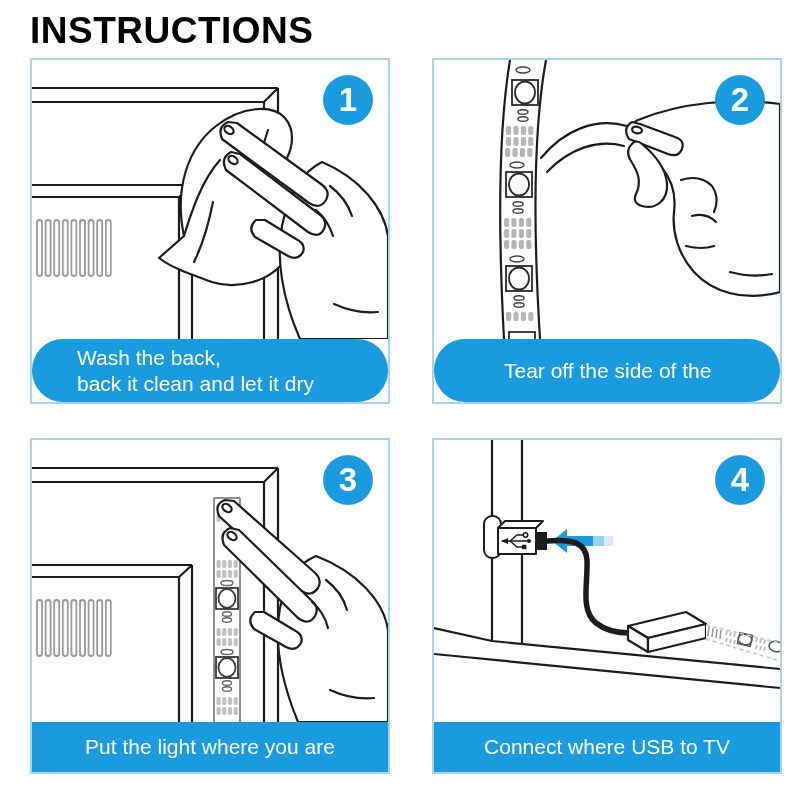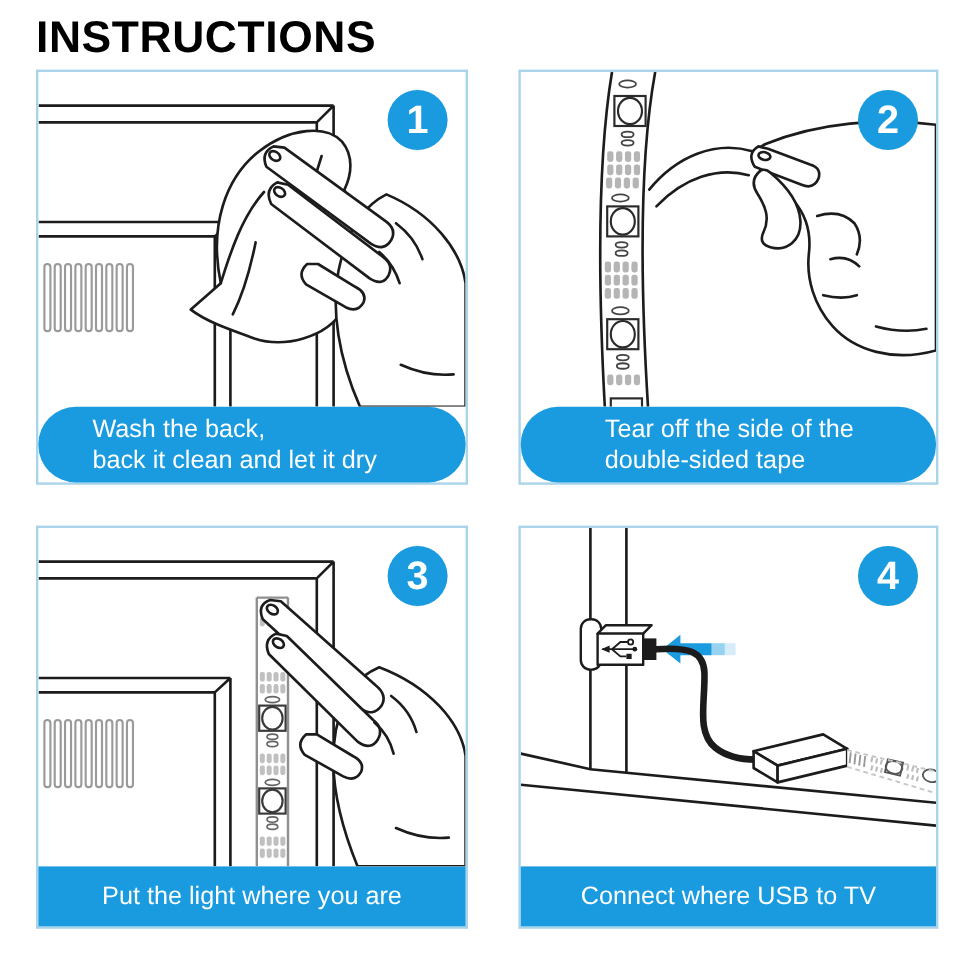--- a/index.html
+++ b/index.html
@@ -139,21 +139,20 @@
             <path fill="none" d="M247 120Q266 114 278 126 286 138 280 152M258 156Q272 152 282 162M252 186Q268 190 280 186M296 212Q318 218 338 214"></path>
             <ellipse cx="203" cy="70" rx="5" ry="3.2" fill="none" transform="rotate(12 203 70)"></ellipse>
           </g>
         </svg>
         <div class="badge">
           <span>2</span>
         </div>
       </div>
       <div class="caption lines-2 indent-2">
         <span>Tear off the side of the</span>
-        <span>double-sided tape</span>
       </div>
     </section>
 
     <section class="panel">
       <div class="art">
         <svg viewBox="0 0 356 282" preserveAspectRatio="none">
           <g stroke="#1c1c1c" stroke-width="2.2" fill="none">
             <path d="M0 28H246M0 42H232M232 42 246 28M246 28V282M232 42V282"></path>
             <path d="M0 125H160M0 137H147M147 137 160 125M160 125V282M147 137V282"></path>
           </g>

